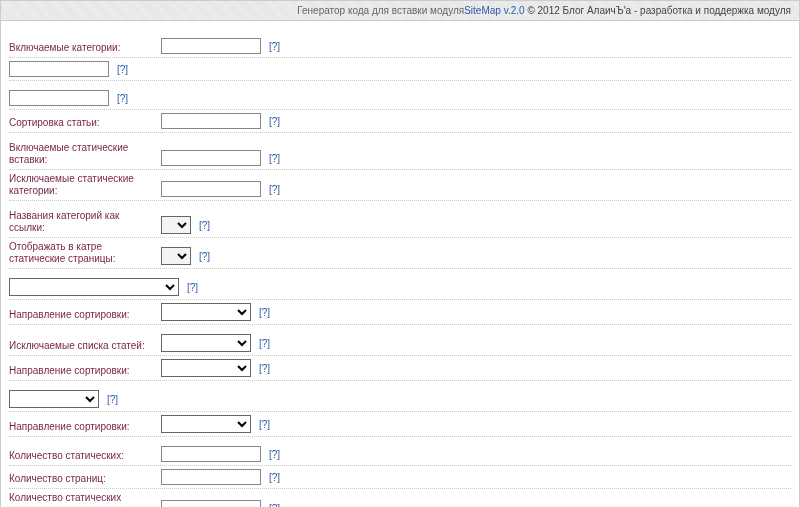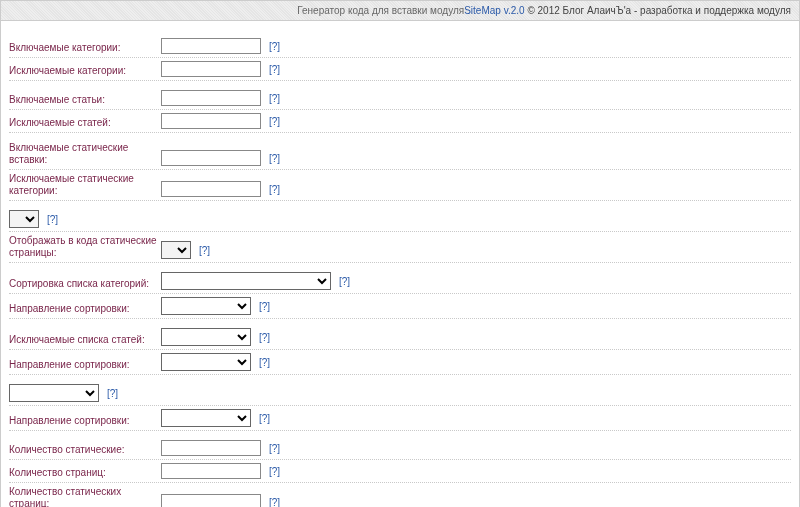--- a/index.html
+++ b/index.html
@@ -110,38 +110,36 @@
 
     <div class="group">
       <div class="row">
         <div class="label">Включаемые категории:</div>
         <div class="ctrl">
           <input type="text" class="std" style="">
           <span class="help">[?]</span>
         </div>
       </div>
       <div class="row">
-        <div class="label">Исключаемые категории:</div>
-        <div class="ctrl">
-          <input type="text" class="std" style="">
-          <span class="help">[?]</span>
-        </div>
-      </div>
-    </div>
-
-    <div class="group">
-      <div class="row">
-        <div class="label">Включаемые статьи:</div>
-        <div class="ctrl">
-          <input type="text" class="std" style="">
-          <span class="help">[?]</span>
-        </div>
-      </div>
-      <div class="row">
-        <div class="label">Исключаемые статей:</div>
+        <div class="ctrl">
+          <input type="text" class="std" style="">
+          <span class="help">[?]</span>
+        </div>
+      </div>
+    </div>
+
+    <div class="group">
+      <div class="row">
+        <div class="ctrl">
+          <input type="text" class="std" style="">
+          <span class="help">[?]</span>
+        </div>
+      </div>
+      <div class="row">
+        <div class="label">Сортировка статьи:</div>
         <div class="ctrl">
           <input type="text" class="std" style="">
           <span class="help">[?]</span>
         </div>
       </div>
     </div>
 
     <div class="group">
       <div class="row">
         <div class="label">Включаемые статические вставки:</div>
@@ -154,37 +152,37 @@
         <div class="label">Исключаемые статические категории:</div>
         <div class="ctrl">
           <input type="text" class="std" style="">
           <span class="help">[?]</span>
         </div>
       </div>
     </div>
 
     <div class="group">
       <div class="row">
+        <div class="label">Названия категорий как ссылки:</div>
         <div class="ctrl">
           <select class="short"><option></option></select>
           <span class="help">[?]</span>
         </div>
       </div>
       <div class="row">
-        <div class="label">Отображать в кода статические страницы:</div>
+        <div class="label">Отображать в катре статические страницы:</div>
         <div class="ctrl">
           <select class="short"><option></option></select>
           <span class="help">[?]</span>
         </div>
       </div>
     </div>
 
     <div class="group">
       <div class="row">
-        <div class="label">Сортировка списка категорий:</div>
         <div class="ctrl">
           <select class="long"><option></option></select>
           <span class="help">[?]</span>
         </div>
       </div>
       <div class="row">
         <div class="label">Направление сортировки:</div>
         <div class="ctrl">
           <select class="med"><option></option></select>
           <span class="help">[?]</span>
@@ -220,21 +218,21 @@
         <div class="label">Направление сортировки:</div>
         <div class="ctrl">
           <select class="med"><option></option></select>
           <span class="help">[?]</span>
         </div>
       </div>
     </div>
 
     <div class="group">
       <div class="row">
-        <div class="label">Количество статические:</div>
+        <div class="label">Количество статических:</div>
         <div class="ctrl">
           <input type="text" class="std" style="">
           <span class="help">[?]</span>
         </div>
       </div>
       <div class="row">
         <div class="label">Количество страниц:</div>
         <div class="ctrl">
           <input type="text" class="std" style="">
           <span class="help">[?]</span>

